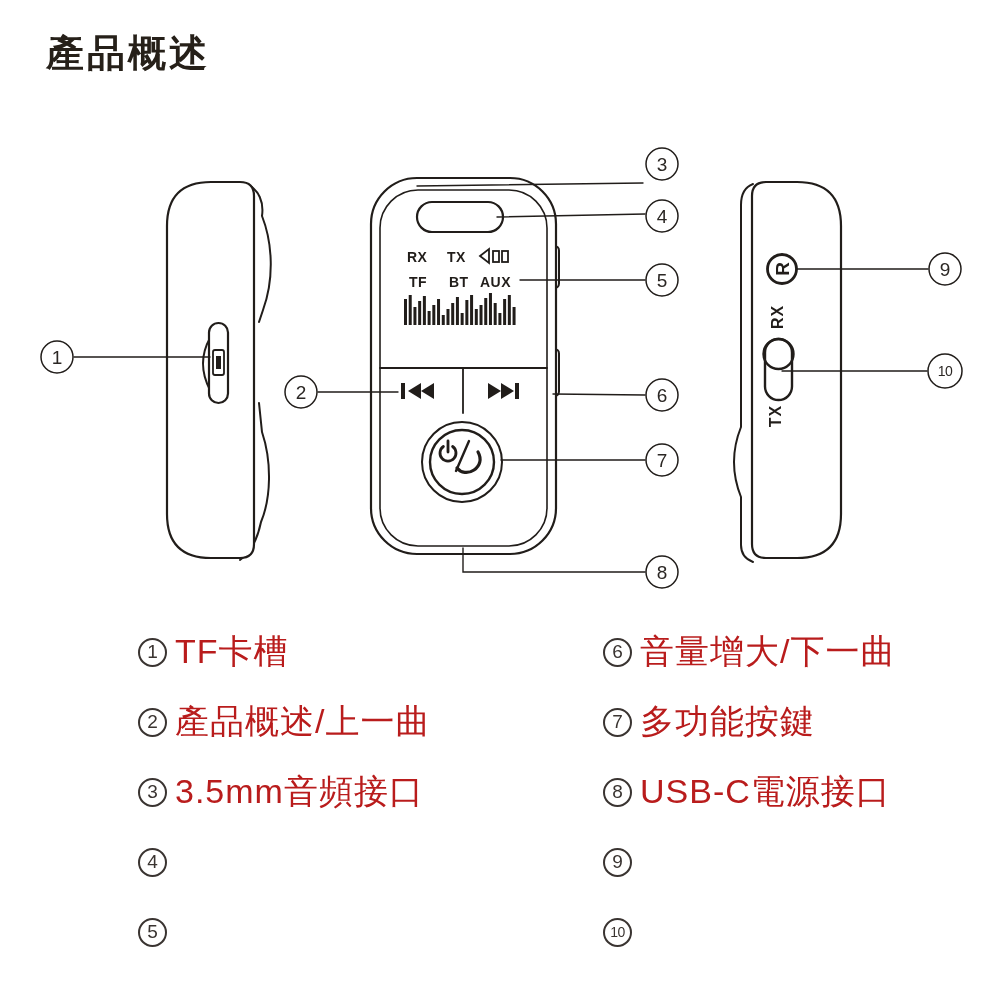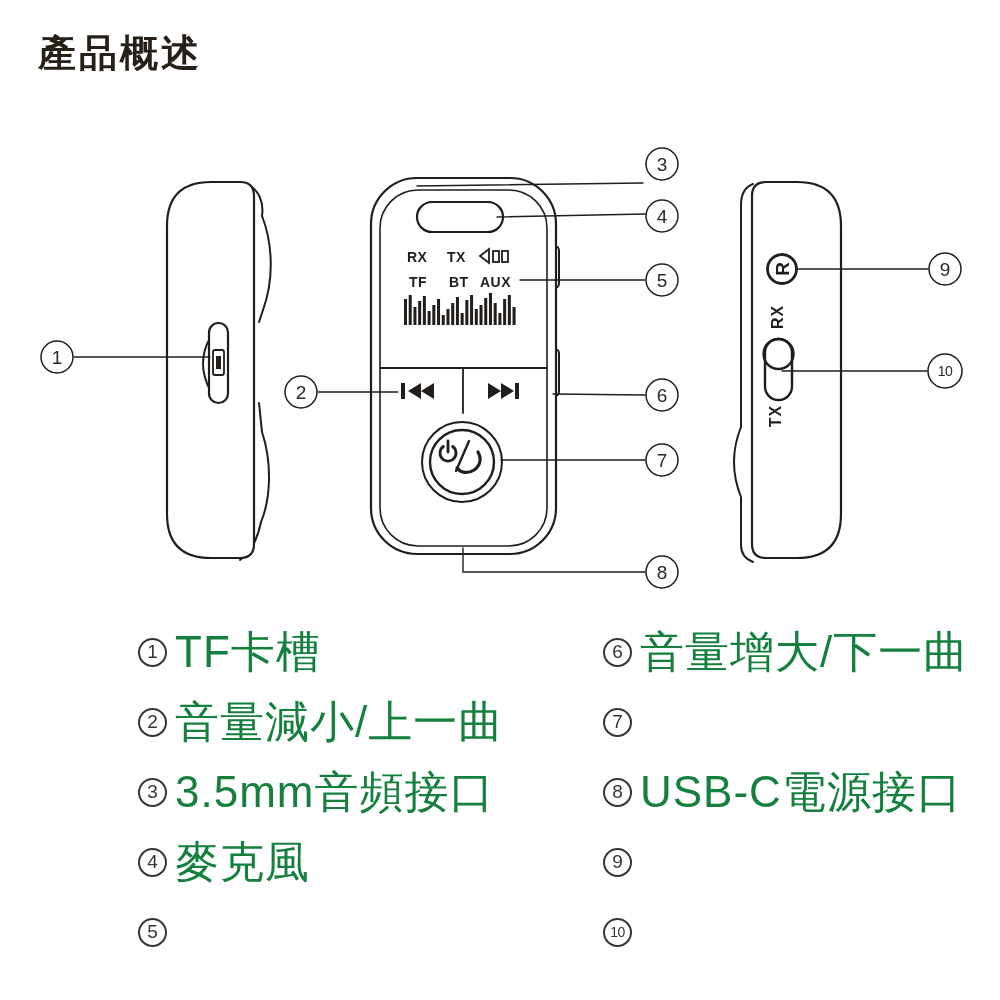--- a/index.html
+++ b/index.html
@@ -1,39 +1,39 @@
 <!DOCTYPE html>
 <html><head>
 <meta charset="utf-8">
 <style>
   html,body{margin:0;padding:0;background:#ffffff;}
   .page{
     position:relative;width:1000px;height:1000px;background:#ffffff;overflow:hidden;
     font-family:"Liberation Sans",sans-serif;color:#2b2522;
   }
   .title{
-    position:absolute;left:38px;top:28px;font-size:38px;font-weight:700;
+    position:absolute;left:46px;top:28px;font-size:38px;font-weight:700;
     letter-spacing:3px;color:#262019;
   }
   svg{position:absolute;left:0;top:0;}
   svg text{font-family:"Liberation Sans",sans-serif;fill:#211d1a;}
   .disp{font-size:14px;font-weight:700;letter-spacing:.5px;}
   .callout-num{font-size:19px;fill:#2b2724;}
   .callout-num.small{font-size:14px;letter-spacing:-0.5px;}
   .rot{font-size:16px;font-weight:600;letter-spacing:1px;}
   .rbtn-letter{font-size:19px;font-weight:700;}
   .legend{position:absolute;}
   .legend-row{display:flex;align-items:center;height:40px;margin-bottom:30px;white-space:nowrap;}
   .lnum{
     flex:0 0 auto;width:29px;height:29px;border:2px solid #3a3431;border-radius:50%;
     display:inline-flex;align-items:center;justify-content:center;
     font-size:19px;color:#3a3431;margin-right:8px;box-sizing:border-box;
   }
   .lnum-wide{font-size:14px;letter-spacing:-0.5px;}
-  .llabel{font-size:44px;color:#15803d;letter-spacing:1px;}
+  .llabel{font-size:34px;color:#b91c1c;letter-spacing:1px;}
 </style>
 </head>
 <body>
 
 <div class="page">
 
   <div class="title">產品概述</div>
 
   <svg width="1000" height="620" viewBox="0 0 1000 620">
     <g stroke="#211d1a" fill="none" stroke-linecap="round">
@@ -200,42 +200,42 @@
     </g>
   </svg>
 
   <div class="legend" style="left:138px;top:632px">
     <div class="legend-row">
       <span class="lnum">1</span>
       <span class="llabel">TF卡槽</span>
     </div>
     <div class="legend-row">
       <span class="lnum">2</span>
-      <span class="llabel">音量減小/上一曲</span>
+      <span class="llabel">產品概述/上一曲</span>
     </div>
     <div class="legend-row">
       <span class="lnum">3</span>
       <span class="llabel">3.5mm音頻接口</span>
     </div>
     <div class="legend-row">
       <span class="lnum">4</span>
-      <span class="llabel">麥克風</span>
     </div>
     <div class="legend-row">
       <span class="lnum">5</span>
     </div>
   </div>
 
   <div class="legend" style="left:603px;top:632px">
     <div class="legend-row">
       <span class="lnum">6</span>
       <span class="llabel">音量增大/下一曲</span>
     </div>
     <div class="legend-row">
       <span class="lnum">7</span>
+      <span class="llabel">多功能按鍵</span>
     </div>
     <div class="legend-row">
       <span class="lnum">8</span>
       <span class="llabel">USB-C電源接口</span>
     </div>
     <div class="legend-row">
       <span class="lnum">9</span>
     </div>
     <div class="legend-row">
       <span class="lnum lnum-wide">10</span>

